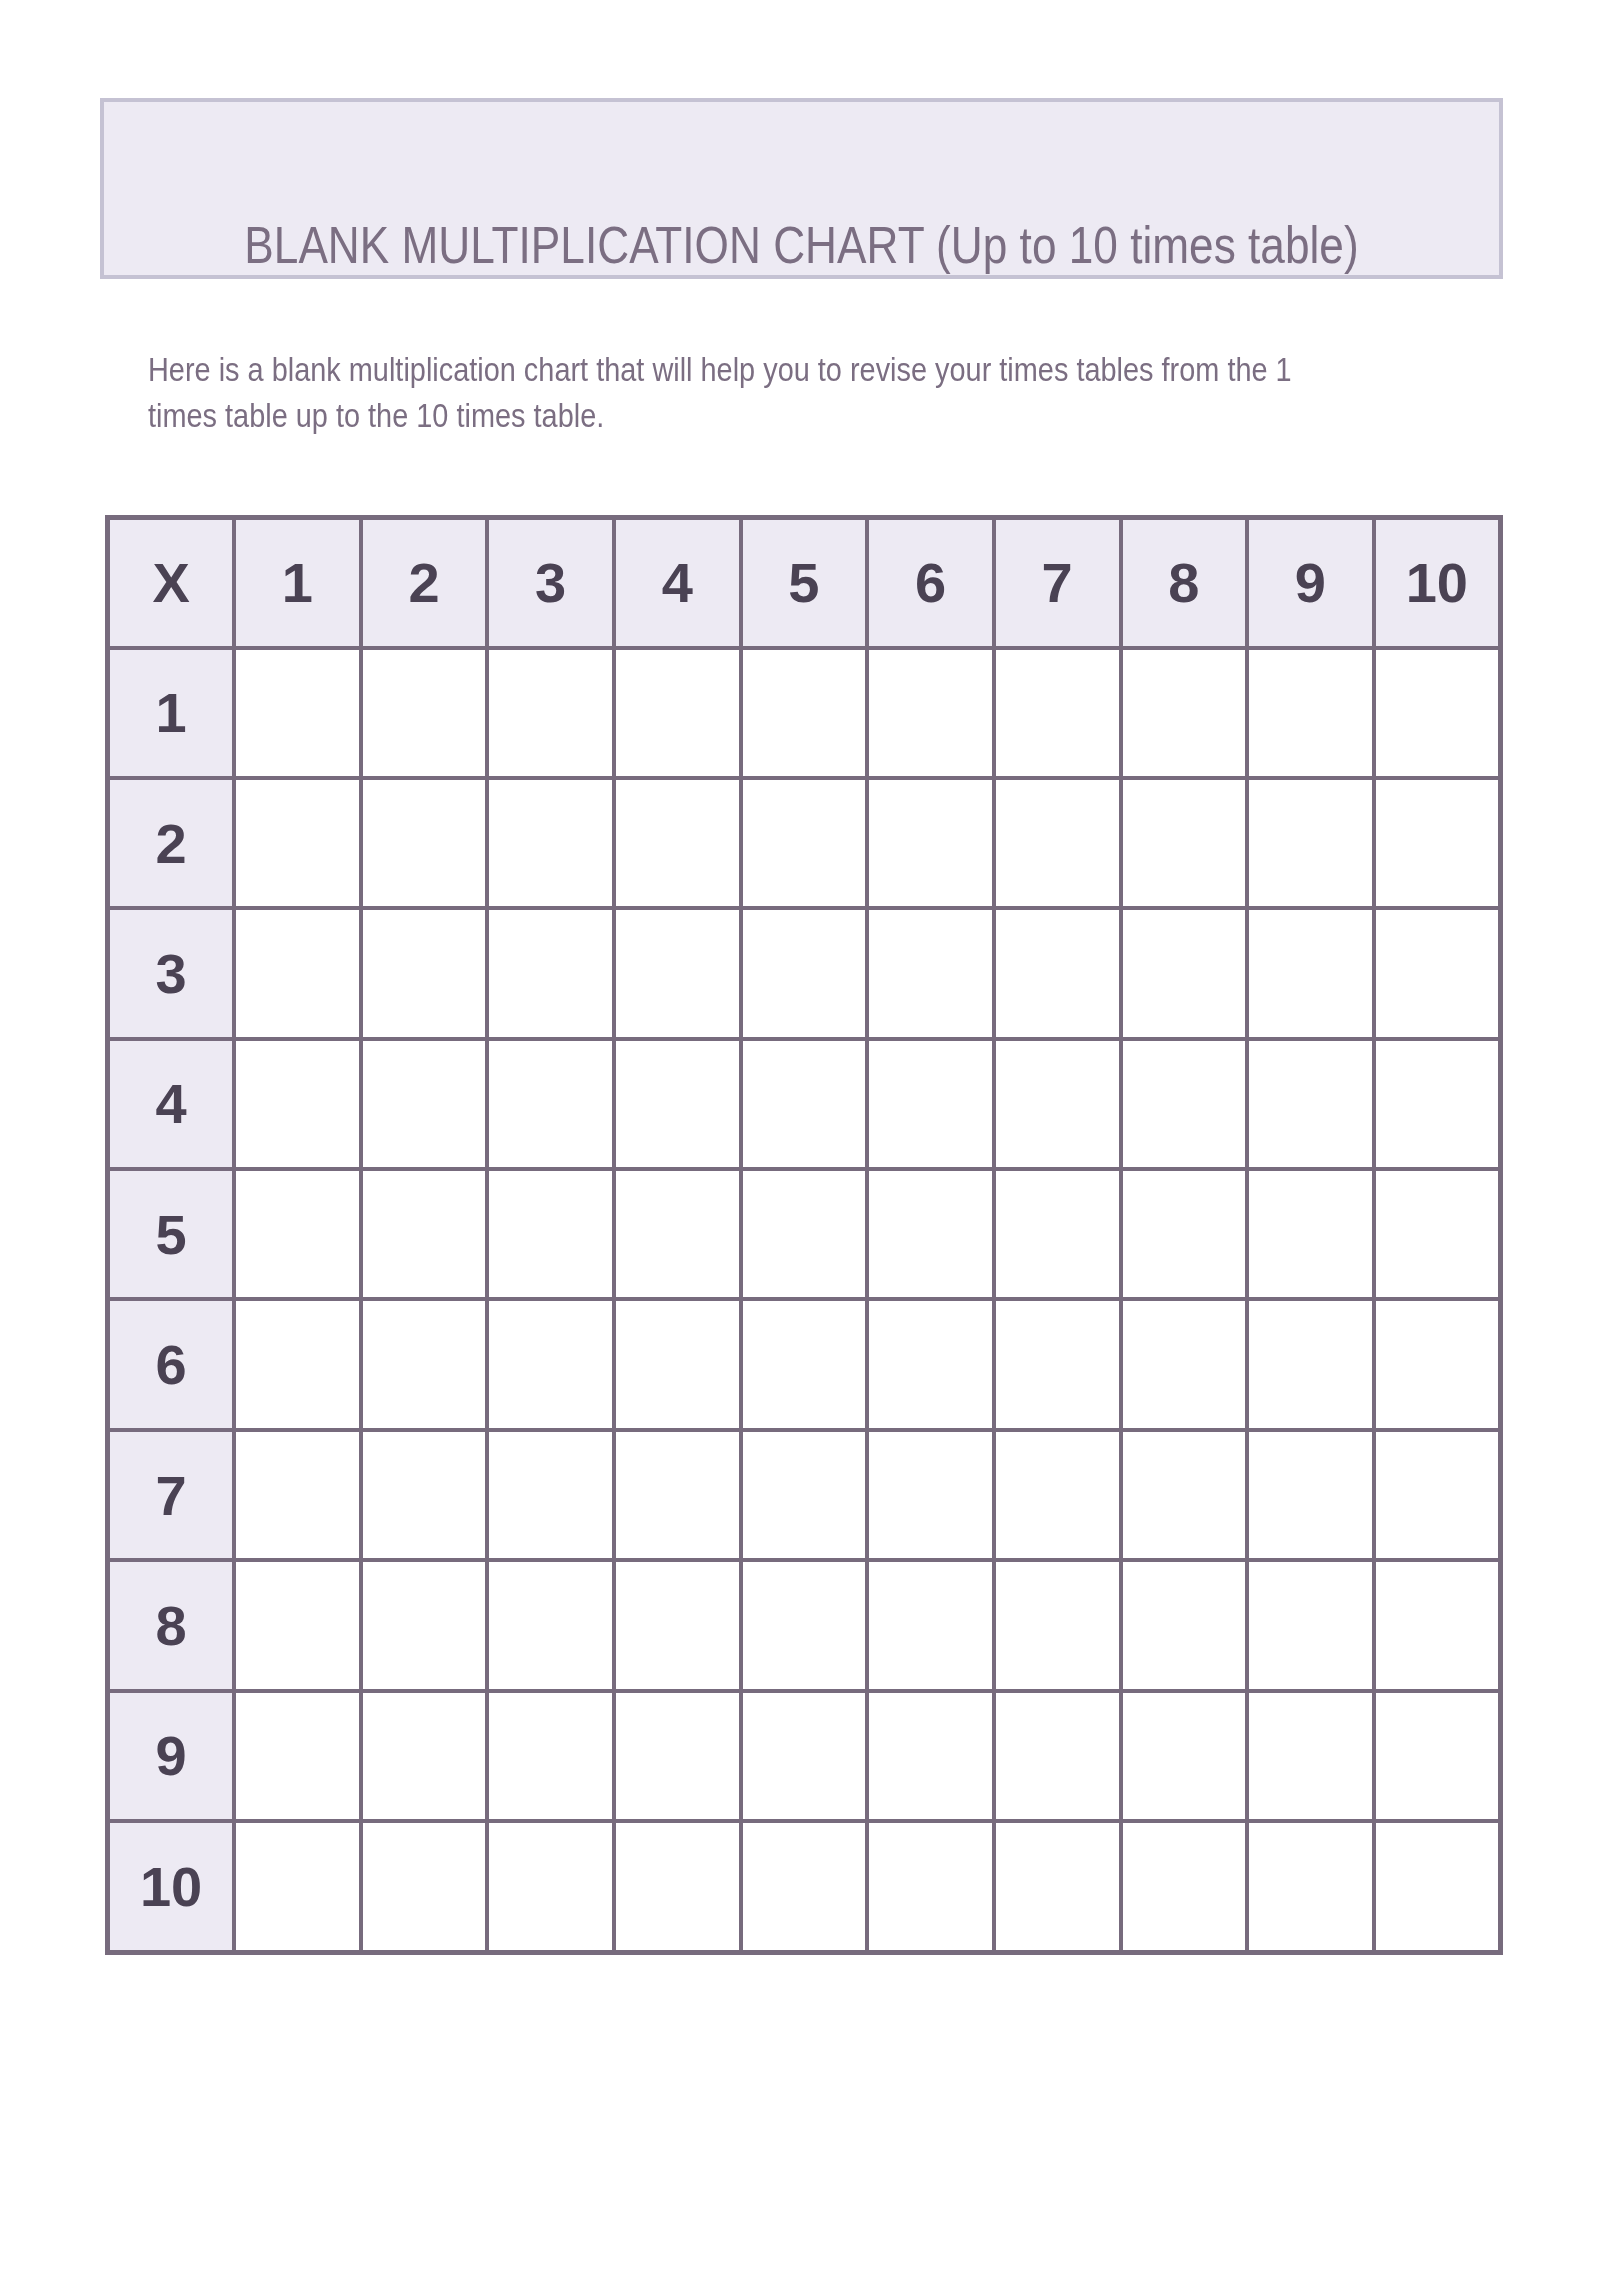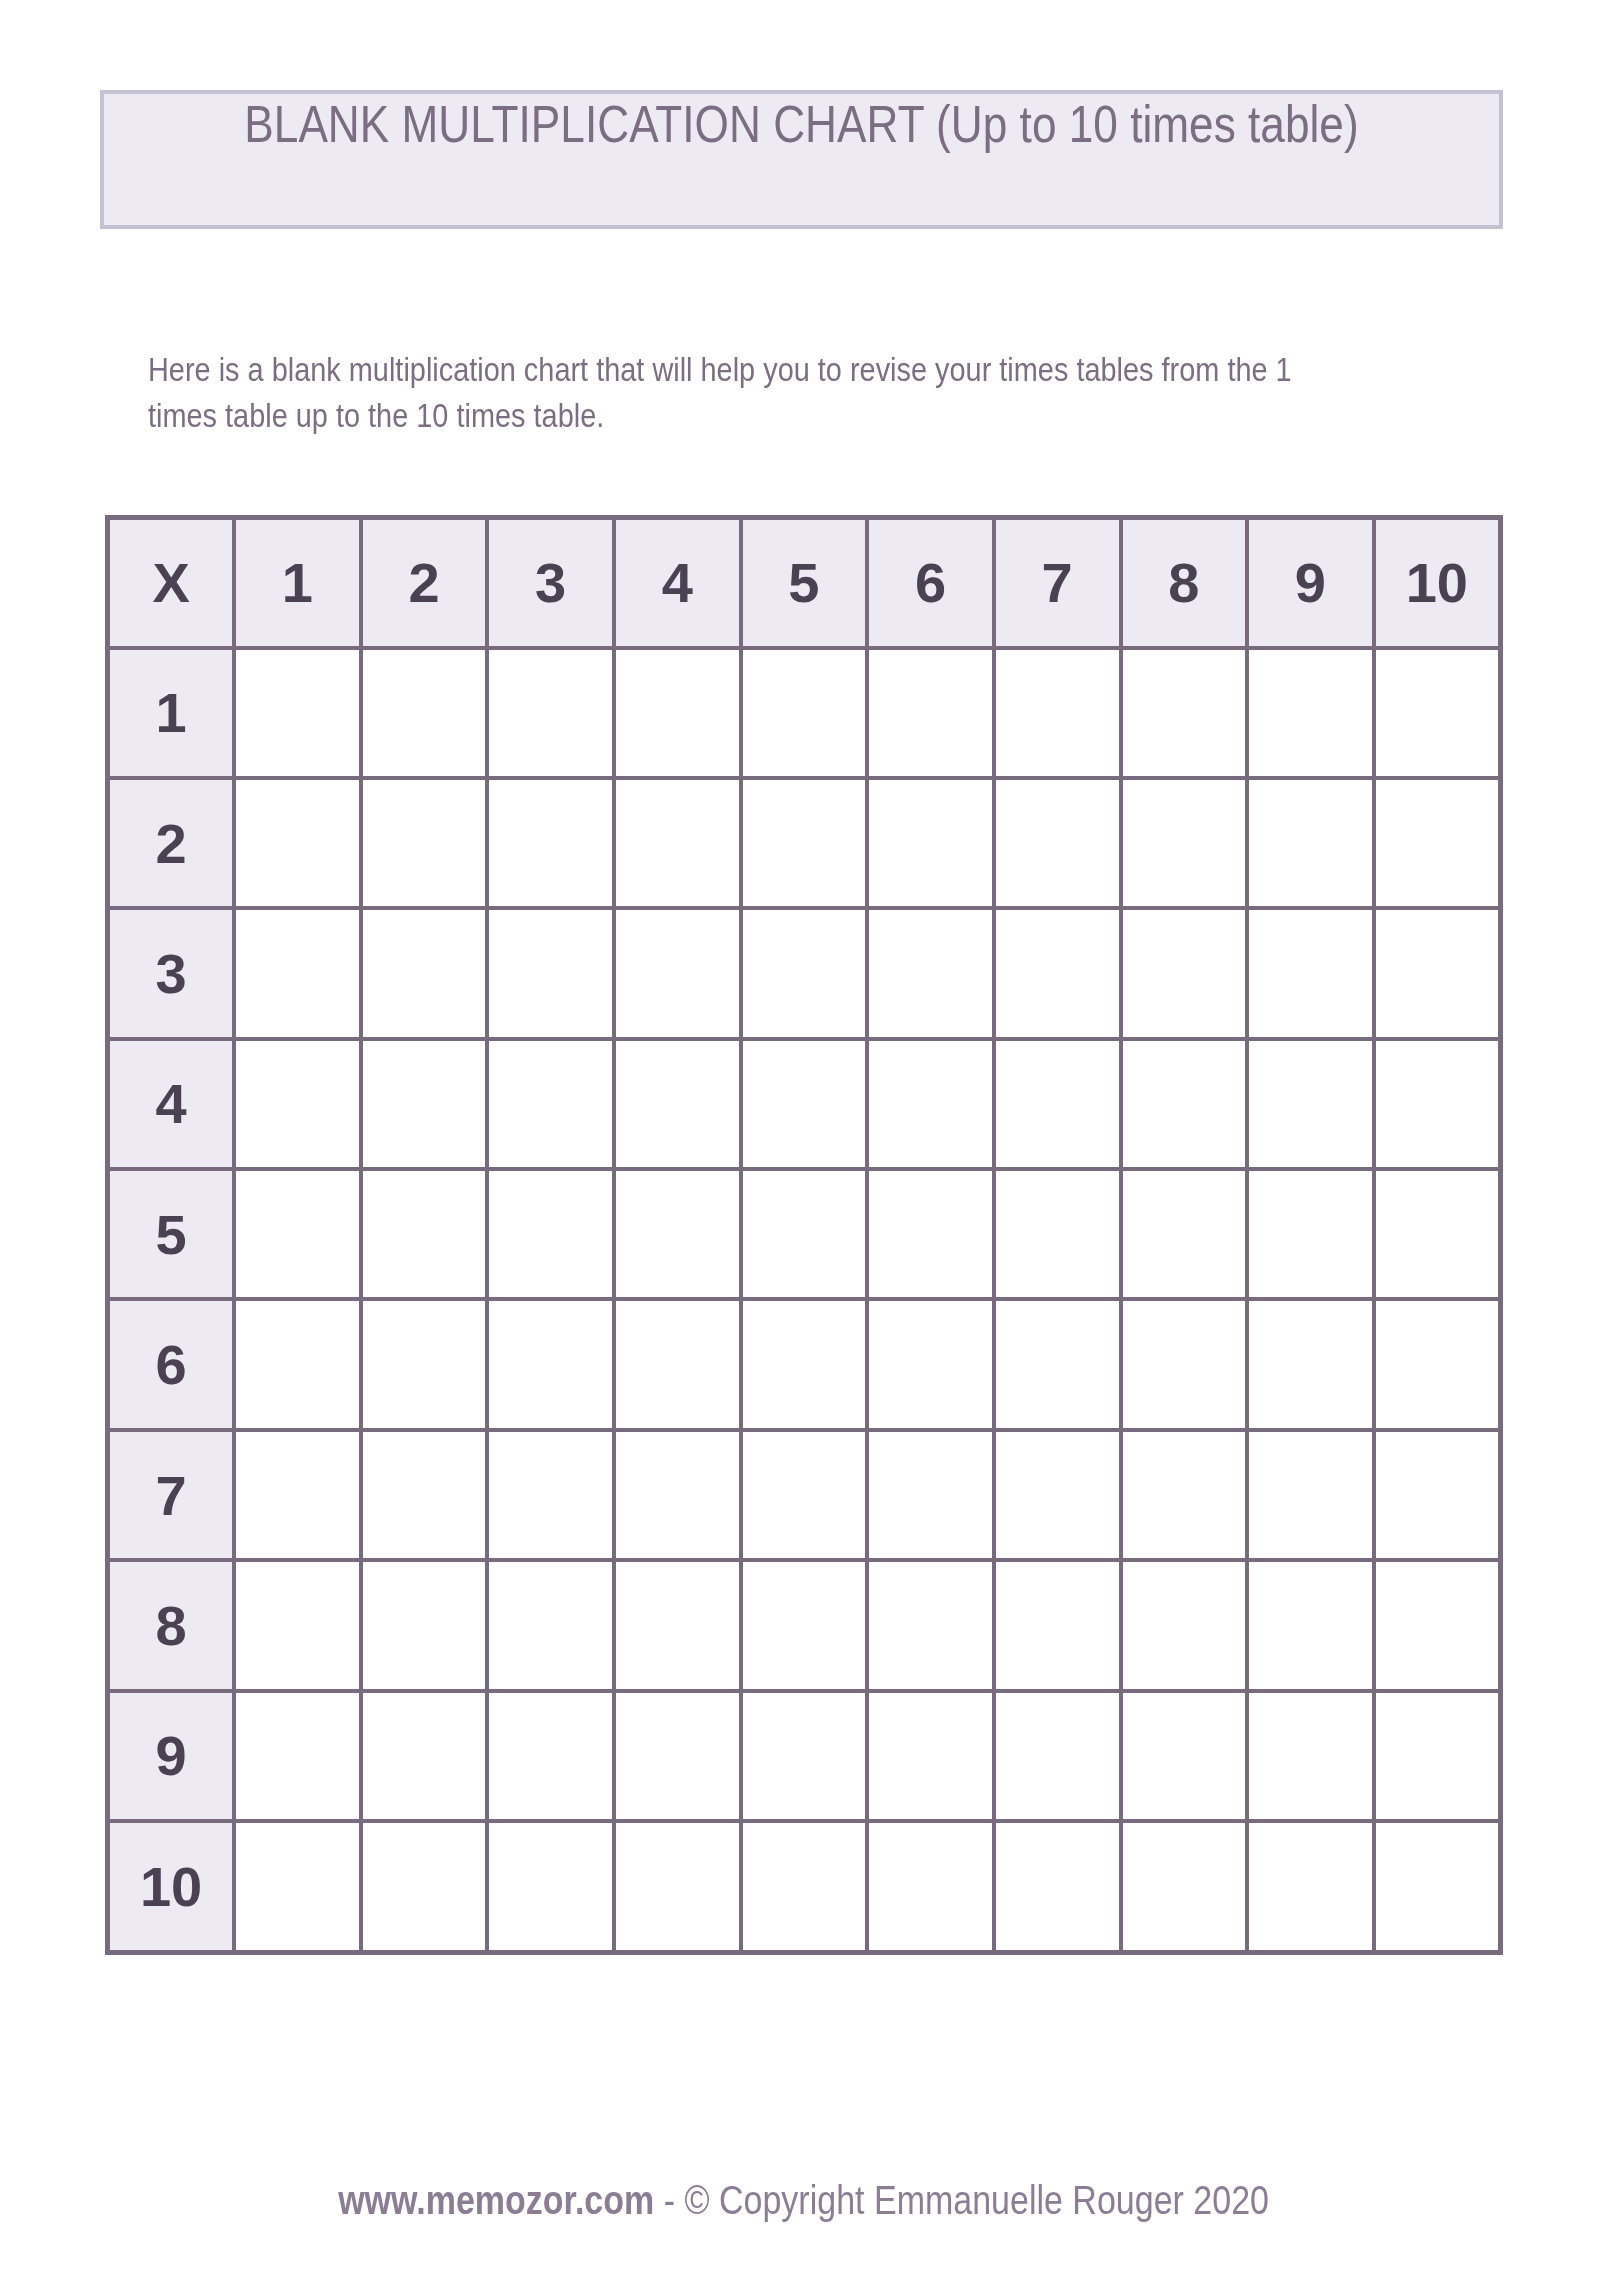--- a/index.html
+++ b/index.html
@@ -17,27 +17,27 @@
     width: 1608px;
     height: 2274px;
     background: #ffffff;
     font-family: "Liberation Sans", sans-serif;
     overflow: hidden;
   }
   
   .title-box {
     position: absolute;
     left: 100px;
-    top: 90px;
+    top: 98px;
     width: 1403px;
-    height: 139px;
+    height: 181px;
     background: var(--accent-bg);
     border: 4px solid var(--accent-border);
     display: flex;
-    align-items: flex-start;
+    align-items: flex-end;
     justify-content: center;
   }
   .title-text {
     display: inline-block;
     font-size: 52px;
     font-weight: 400;
     color: var(--body-text);
     white-space: nowrap;
     transform: scaleX(0.85);
     transform-origin: center center;
@@ -259,17 +259,14 @@
           <td></td>
           <td></td>
           <td></td>
           <td></td>
           <td></td>
           <td></td>
         </tr>
       </tbody>
   </table>
 
-  <div class="footer">
-    <span class="footer-text"><span class="footer-site">www.memozor.com</span><span> - © Copyright Emmanuelle Rouger 2020</span></span>
-  </div>
 
 </div>
 
 </body></html>

